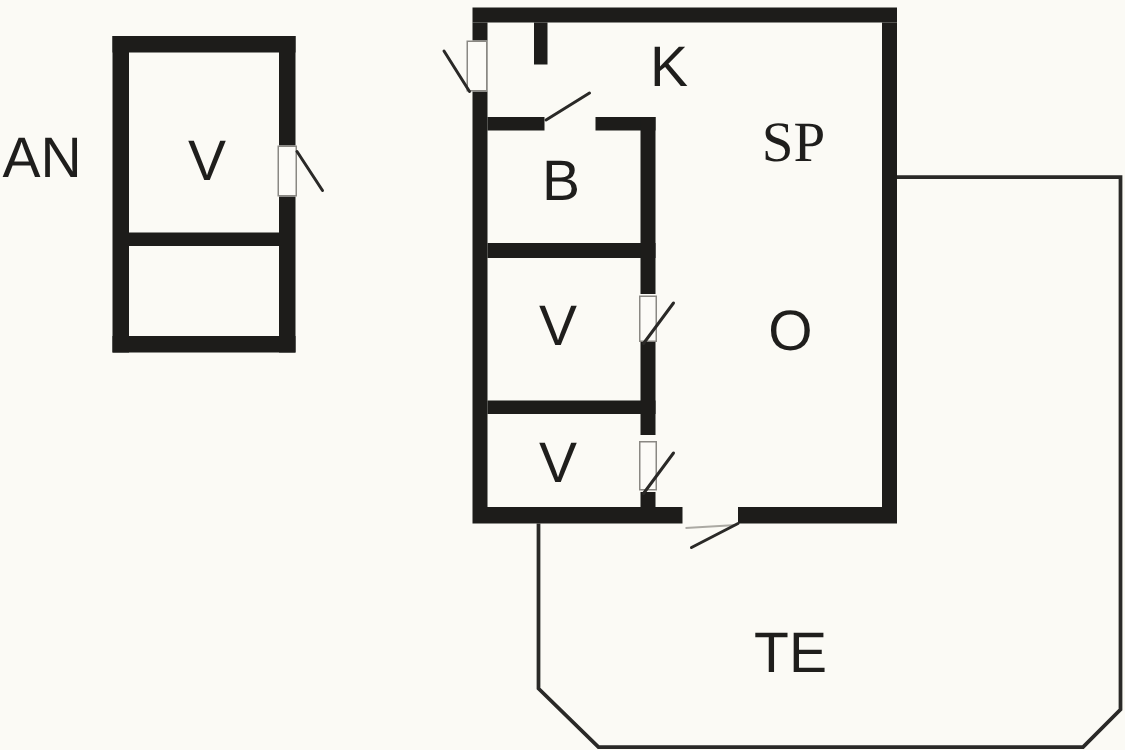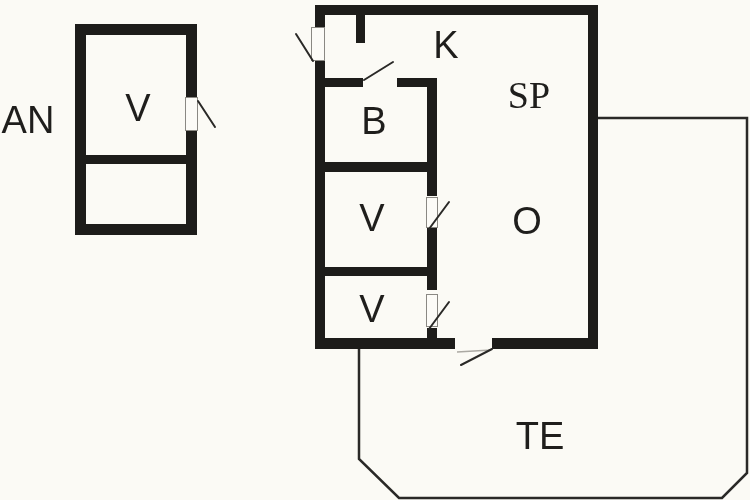--- a/index.html
+++ b/index.html
@@ -55,21 +55,21 @@
     stroke-width: 2.5;
     stroke-linejoin: miter;
   }
 </style>
 </head>
 <body>
 
 <div class="canvas">
 
   <section>
-    <div class="lbl" style="left:28px; top:120px;">AN</div>
+    <div class="lbl" style="left:28px; top:106px;">AN</div>
 
     <div class="wall" style="left:75px; top:24px; width:122px; height:11px;"></div>
     <div class="wall" style="left:75px; top:224px; width:122px; height:11px;"></div>
     <div class="wall" style="left:75px; top:24px; width:11px; height:211px;"></div>
     <div class="wall" style="left:186px; top:24px; width:11px; height:211px;"></div>
     <div class="wall" style="left:86px; top:155px; width:100px; height:9px;"></div>
 
     <div class="leaf" style="left:185px; top:97px; width:13px; height:34px;"></div>
 
     <div class="lbl" style="left:138px; top:108px;">V</div>
@@ -98,21 +98,21 @@
 
     <div class="lbl" style="left:446px; top:45px;">K</div>
     <div class="lbl" style="left:529px; top:95px;font-family:Liberation Serif, serif;">SP</div>
     <div class="lbl" style="left:374px; top:121px;">B</div>
     <div class="lbl" style="left:372px; top:218px;">V</div>
     <div class="lbl" style="left:372px; top:309px;">V</div>
     <div class="lbl" style="left:527px; top:221px;">O</div>
   </section>
 
   <section>
-    <div class="lbl" style="left:540px; top:436px;">TE</div>
+    <div class="lbl" style="left:527px; top:436px;">TE</div>
   </section>
 
   <svg class="lines" viewBox="0 0 750 500">
     <polyline class="outline" points="359,349 359,459 399,498 722,498 747,473 747,118 598,118"></polyline>
     <line class="swing" x1="198" y1="101" x2="215" y2="127"></line>
     <line class="swing" x1="296" y1="34" x2="313" y2="61"></line>
     <line class="swing" x1="364" y1="80" x2="393" y2="62"></line>
     <line class="swing" x1="429" y1="229" x2="449" y2="202"></line>
     <line class="swing" x1="429" y1="329" x2="449" y2="302"></line>
     <line class="faint" x1="457" y1="352" x2="491" y2="350"></line>

